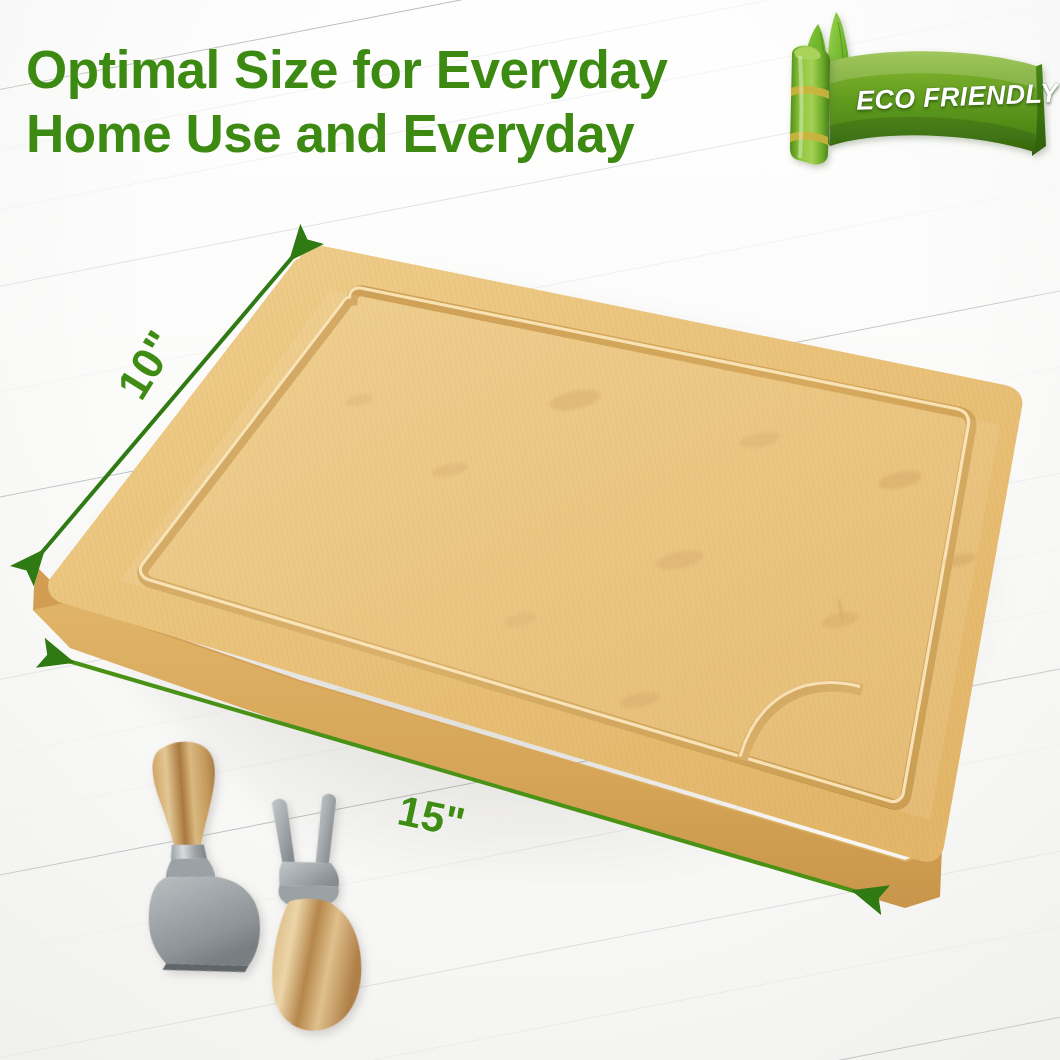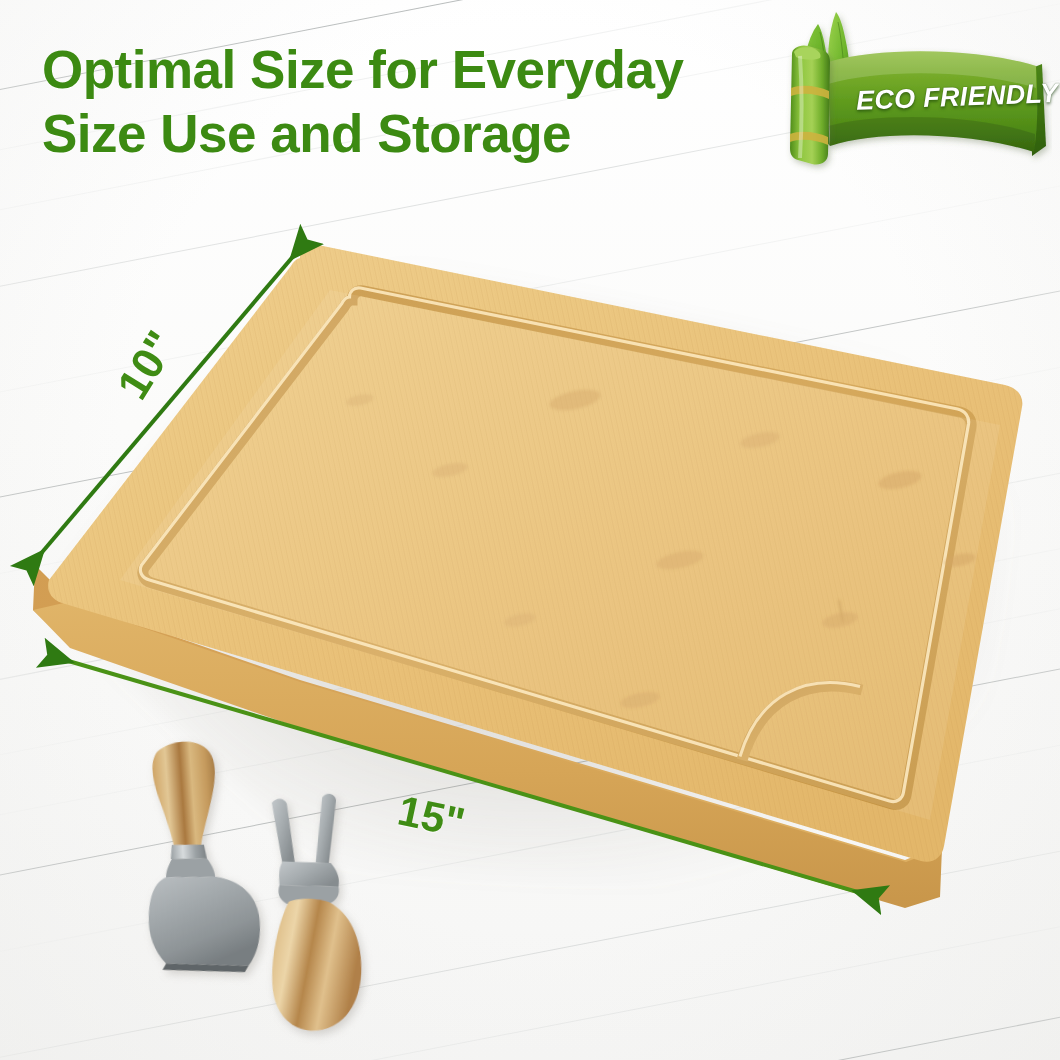--- a/index.html
+++ b/index.html
@@ -17,21 +17,21 @@
   .plank-line{position:absolute;left:0;right:0;height:1px;
       background:linear-gradient(90deg,rgba(165,168,168,0) 0%,rgba(150,155,155,.55) 12%,rgba(140,146,146,.62) 50%,rgba(150,155,155,.5) 85%,rgba(165,168,168,0) 100%);}
   .plank-line.soft{background:linear-gradient(90deg,rgba(180,184,184,0) 0%,rgba(176,180,180,.33) 20%,rgba(170,176,176,.38) 60%,rgba(180,184,184,0) 100%);}
   .grain{position:absolute;left:0;right:0;height:1px;
       background:linear-gradient(90deg,rgba(200,203,203,0),rgba(196,200,200,.30),rgba(200,203,203,0));}
   .vignette{position:absolute;inset:0;pointer-events:none;
       background:radial-gradient(ellipse at 50% 45%,rgba(255,255,255,0) 55%,rgba(225,225,222,.28) 100%);}
 
   
   .headline{
-    position:absolute;left:42px;top:38px;width:760px;
+    position:absolute;left:26px;top:38px;width:760px;
     font-size:53px;line-height:1.20;font-weight:bold;letter-spacing:-.5px;
     color:#3c8a12;
     text-shadow:0 1px 0 rgba(255,255,255,.9);
   }
   .headline .l2{display:block;}
 
   
   .badge{position:absolute;left:770px;top:4px;width:282px;height:180px;}
   .badge svg{display:block;width:282px;height:180px;}
   .badge-text{
@@ -277,21 +277,21 @@
                  C 230,176 242,200 244,230
                  C 246,262 232,288 208,294
                  C 184,300 164,286 158,262
                  C 152,238 156,196 168,168 Z" fill="url(#woodH2)"></path>
       </g>
     </svg>
   </div>
 
   <div class="headline">
     <span>Optimal Size for Everyday</span>
-    <span class="l2">Size Use and Storage</span>
+    <span class="l2">Home Use and Everyday</span>
   </div>
 
   <div class="badge">
     <svg viewBox="0 0 282 180" xmlns="http://www.w3.org/2000/svg">
       <defs>
         <linearGradient id="ribbonMain" x1="0" y1="0" x2="0" y2="1">
           <stop offset="0%" stop-color="#8fbc3e"></stop>
           <stop offset="18%" stop-color="#7bae2c"></stop>
           <stop offset="52%" stop-color="#5e9a1d"></stop>
           <stop offset="82%" stop-color="#4c8716"></stop>

